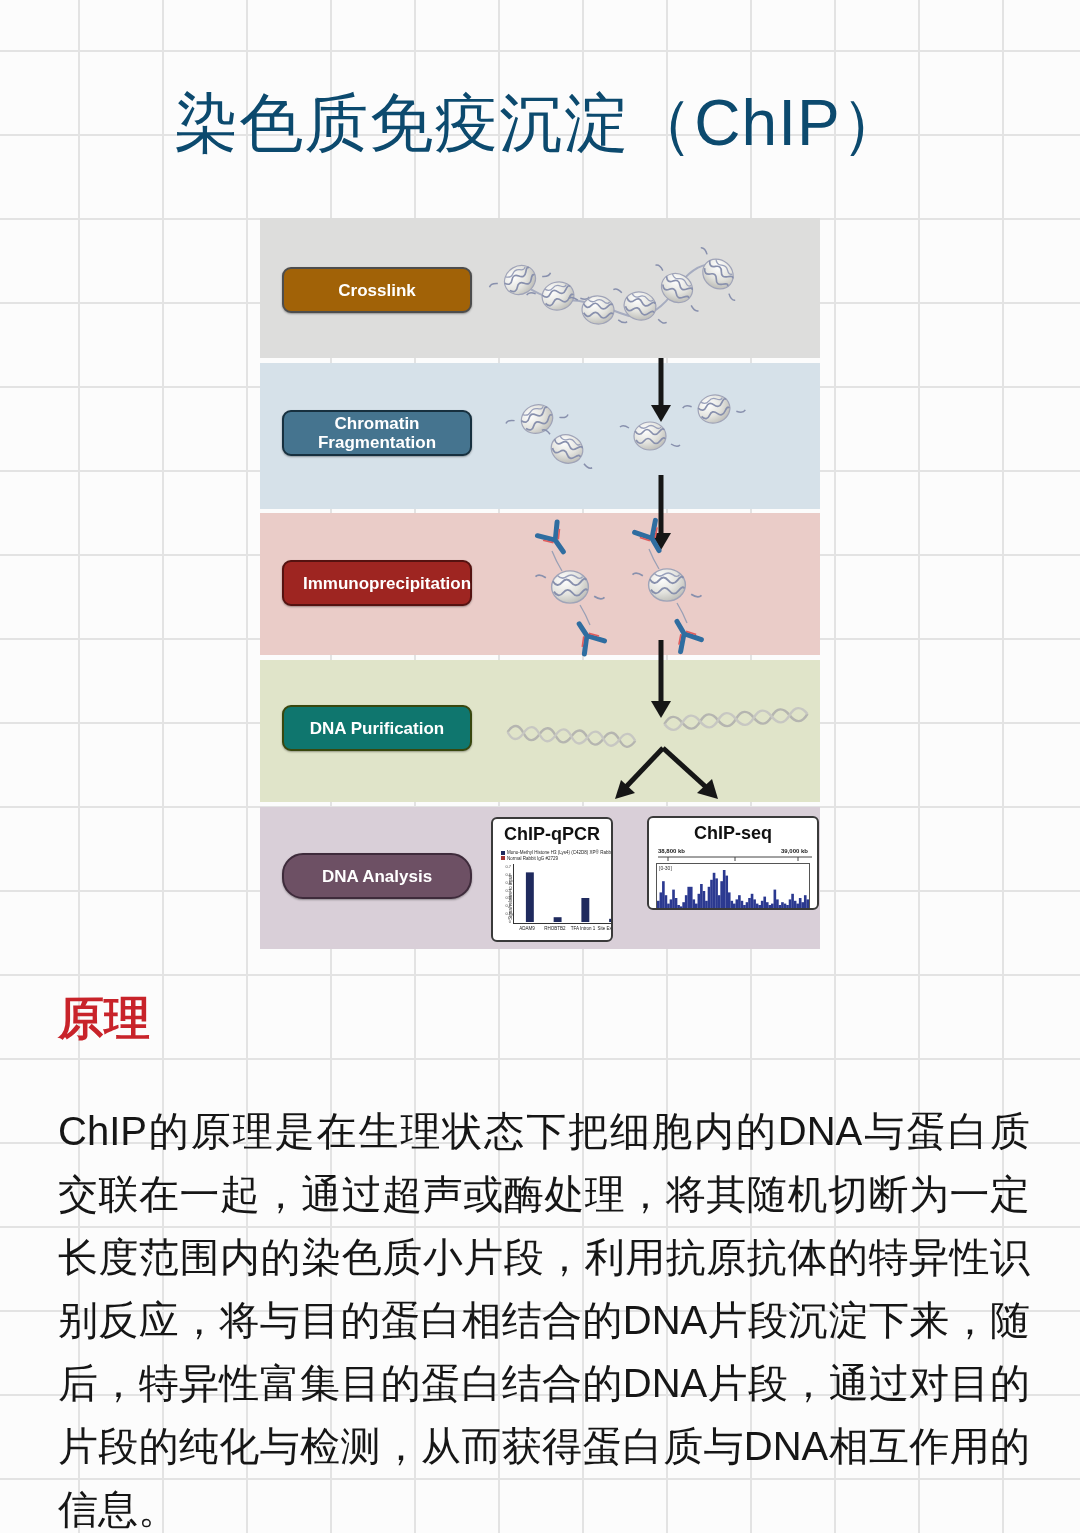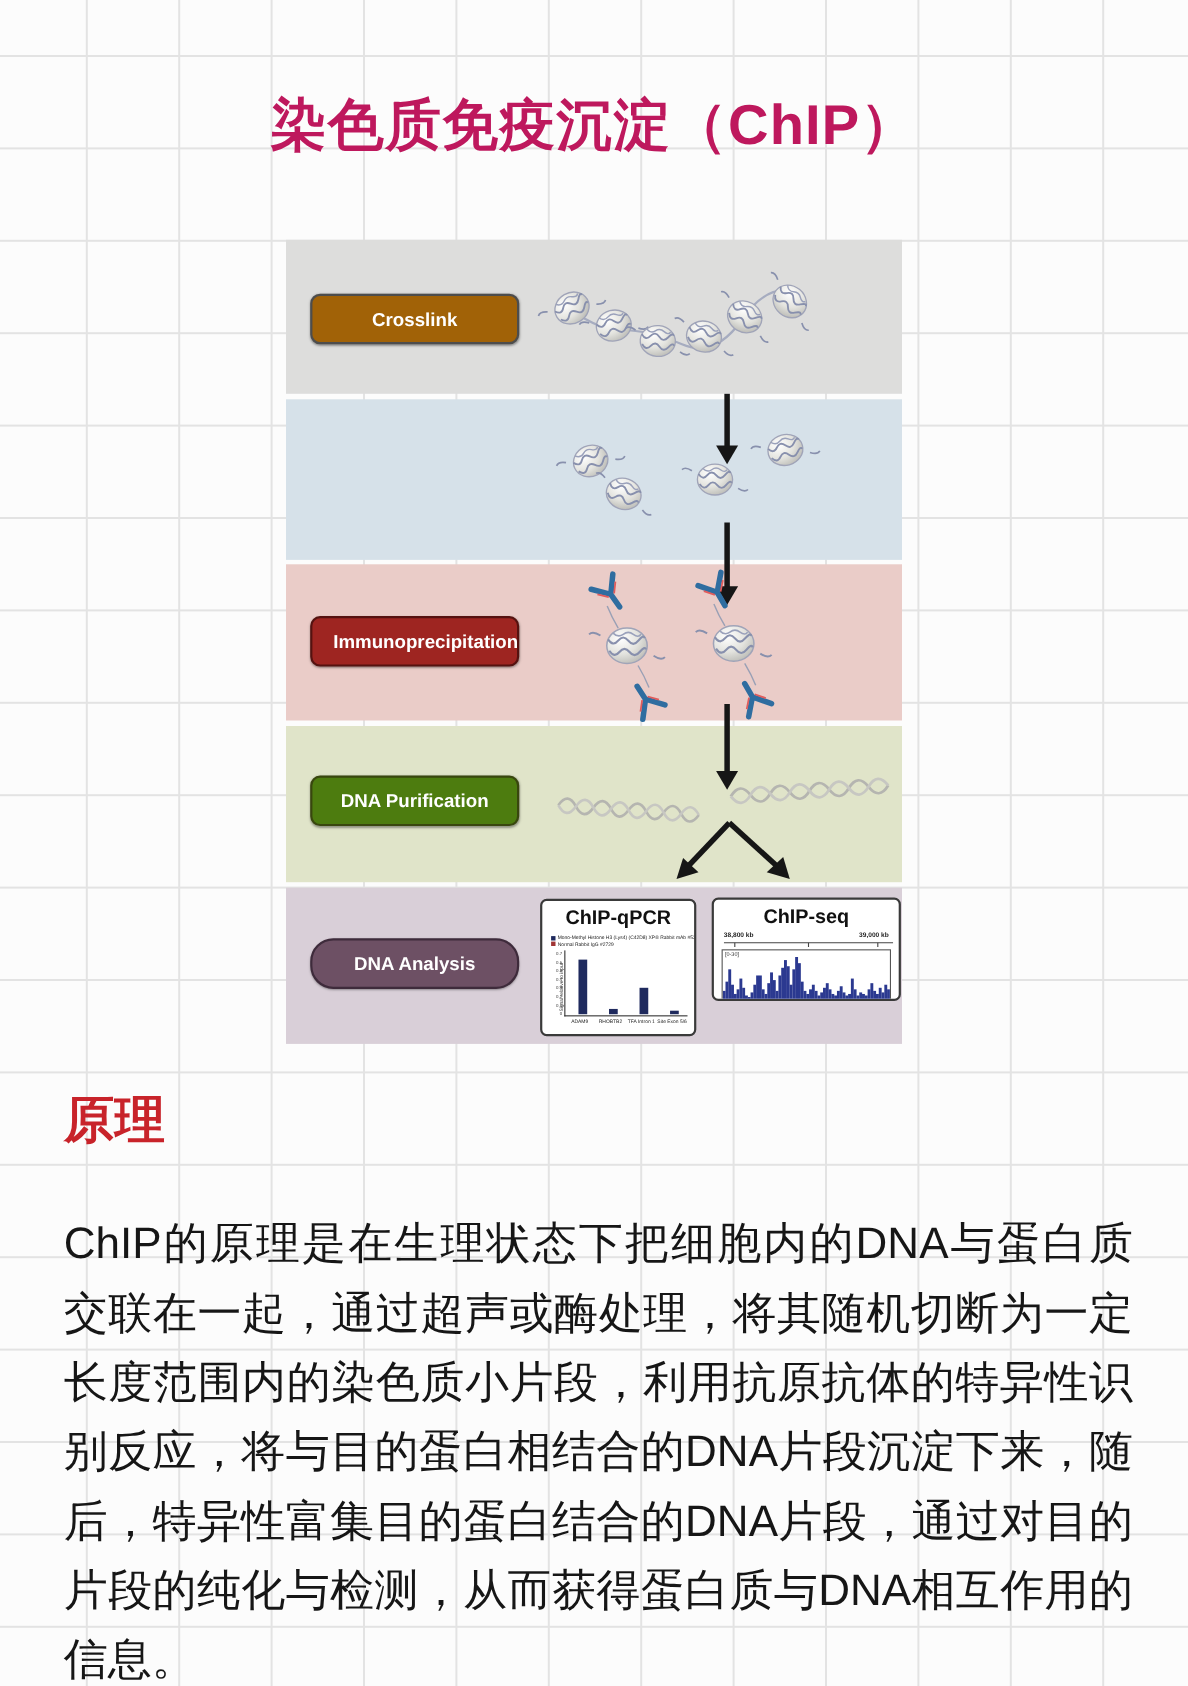--- a/index.html
+++ b/index.html
@@ -11,22 +11,22 @@
     background-image:
       linear-gradient(to right,#e3e3e3 2px,transparent 2px),
       linear-gradient(to bottom,#e3e3e3 2px,transparent 2px);
     background-size:84px 84px;
     background-position:-6px -34px;
     overflow:hidden;
   }
   .main-title {
     position:absolute; top:80px; left:0; right:0;
     text-align:center;
-    font-size:51px; font-weight:700; letter-spacing:1px;
-    color:#be185d;
+    font-size:64px; font-weight:400; letter-spacing:1px;
+    color:#0c4a6e;
   }
   
   .panel { position:absolute; left:260px; top:218px; width:560px; height:731px; }
   .band { position:absolute; left:0; width:560px; }
   .band1 { top:0;   height:140px; }
   .band2 { top:145px; height:146px; }
   .band3 { top:295px; height:142px; }
   .band4 { top:442px; height:142px; }
   .band5 { top:589px; height:142px; }
   .step-btn {
@@ -42,21 +42,21 @@
   .btn2 { top:192px; }
   .btn3 { top:342px;padding-left:20px; }
   .btn4 { top:487px; }
   .btn5 { top:635px;border-radius:21px; }
   .overlay-svg { position:absolute; left:0; top:0; z-index:2; pointer-events:none; }
   
   .card {
     position:absolute; background:#fff; border:2px solid #3a3a3a;
     border-radius:6px; z-index:3; overflow:hidden;
   }
-  .card-qpcr { left:231px; top:599px; width:142px; height:125px; }
+  .card-qpcr { left:231px; top:599px; width:122px; height:125px; }
   .card-seq  { left:387px; top:598px; width:172px; height:94px; }
   .card-title {
     position:absolute; top:5px; left:0; right:0; text-align:center;
     font-size:18px; font-weight:700; color:#111;
   }
   
   .q-legend { position:absolute; top:31px; left:8px; right:3px; }
   .q-legend .leg-row { display:flex; align-items:center; font-size:4.5px; line-height:5.5px; color:#222; white-space:nowrap; }
   .q-legend .sw { width:4px; height:4px; margin-right:2px; flex:0 0 auto; }
   .q-ylabel {
@@ -190,24 +190,27 @@
       <line x1="403" y1="530" x2="365" y2="570" stroke-width="5"></line>
       <polygon points="355,581 361,562 375,575" stroke="none"></polygon>
       <line x1="403" y1="530" x2="447" y2="570" stroke-width="5"></line>
       <polygon points="458,581 437,575 452,561" stroke="none"></polygon>
     </g>
   </svg>
 
   <div class="step-btn btn1" style="background: #a16207; border-color: rgb(77, 77, 77);">
       <span>Crosslink</span>
     </div>
+  <div class="step-btn btn2" style="background: rgb(69, 116, 143); border-color: rgb(23, 48, 63);">
+      <span>Chromatin Fragmentation</span>
+    </div>
   <div class="step-btn btn3" style="background: rgb(158, 37, 33); border-color: rgb(85, 18, 16);">
       <span>Immunoprecipitation</span>
     </div>
-  <div class="step-btn btn4" style="background: #4d7c0f; border-color: rgb(57, 71, 14);">
+  <div class="step-btn btn4" style="background: #0f766e; border-color: rgb(57, 71, 14);">
       <span>DNA Purification</span>
     </div>
   <div class="step-btn btn5" style="background: rgb(109, 80, 100); border-color: rgb(62, 43, 59);">
       <span>DNA Analysis</span>
     </div>
 
   <div class="card card-qpcr">
     <div class="card-title">ChIP-qPCR</div>
     <div class="q-legend" id="qpcr-legend">
         <div class="leg-row">

